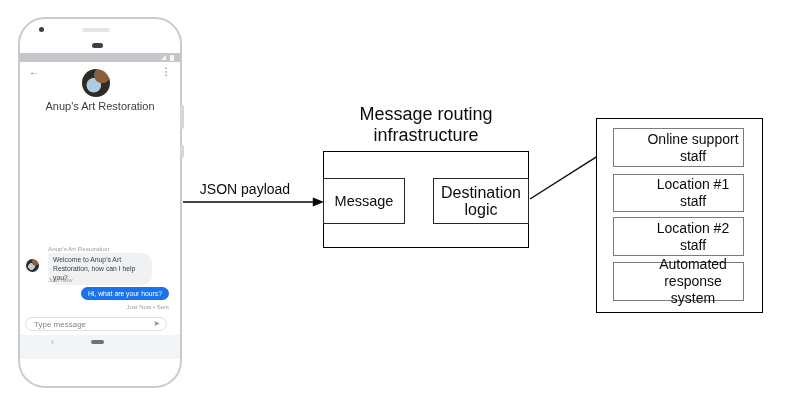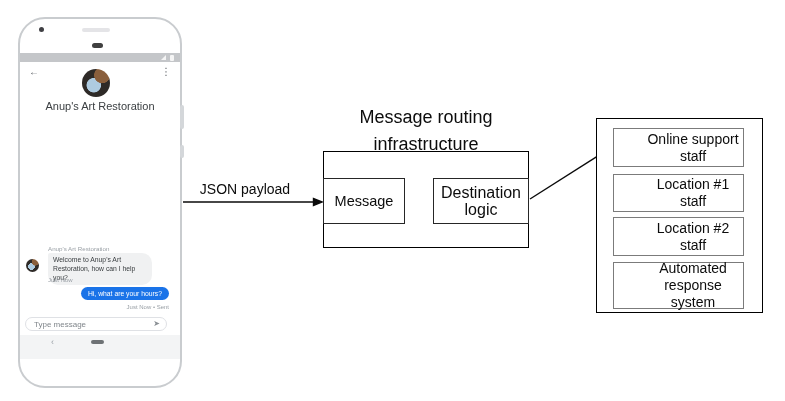--- a/index.html
+++ b/index.html
@@ -46,21 +46,21 @@
   .composer .ph { flex:1; padding-left:8px; font-size:8px; color:#80868b; }
   .send { font-size:8px; color:#8a8f94; padding-right:6px; line-height:8px; }
   .navbar { position:absolute; left:0; top:316px; width:100%; height:24px; background:#f3f4f5; }
   .navback { position:absolute; left:31px; top:3px; font-size:9px; color:#9aa0a6; line-height:9px; }
   .homepill { position:absolute; left:71px; top:5px; width:13px; height:4px;
               border-radius:2px; background:#6e7275; }
 
   
   .dg-label { position:absolute; color:#0c0c0c; }
   .payload { left:189px; top:181px; width:112px; text-align:center; font-size:14px; }
-  .group-title { text-align:center; font-size:18px; line-height:27px; }
+  .group-title { text-align:center; font-size:18px; line-height:21px; }
   .routing-title { left:321px; top:104px; width:210px; }
   .brand-title { left:568px; top:97px; width:167px;margin-top:40px; }
   .box { position:absolute; background:#fff; display:flex; align-items:center;
          justify-content:center; text-align:center; color:#0c0c0c; }
   .outer { border:1.5px solid #000; }
   .routing-outer { left:323px; top:151px; width:206px; height:97px; }
   .webhook { left:323px; top:178px; width:82px; height:46px;
              border:1.5px solid #262626; font-size:14.5px; }
   .destination { left:433px; top:178px; width:96px; height:46px;
                  border:1.5px solid #262626; font-size:16px; line-height:17px; }
@@ -132,16 +132,16 @@
 logic</div>
 
   <div class="dg-label group-title brand-title">Brand</div>
   <div class="box outer brand-outer"></div>
   <div class="box brand-item ml" style="top:128px; height:39px;">Online support
 staff</div>
   <div class="box brand-item ml" style="top:174px; height:38px;">Location #1
 staff</div>
   <div class="box brand-item ml" style="top:217px; height:39px;">Location #2
 staff</div>
-  <div class="box brand-item ml" style="top:262px; height:47px;">Automated
+  <div class="box brand-item ml" style="top:262px; height:39px;">Automated
 response system</div>
 
 </div>
 
 </body></html>

